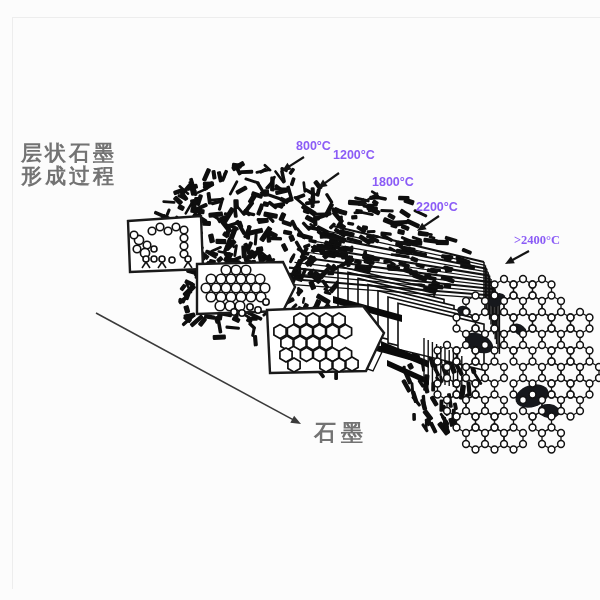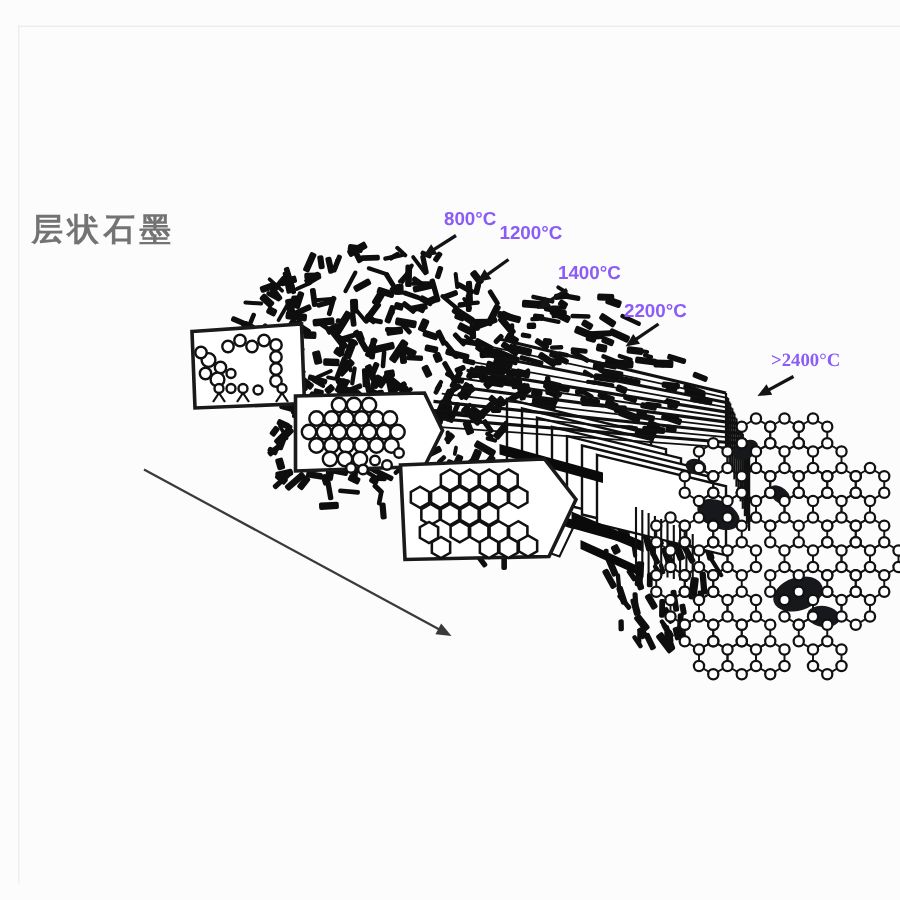--- a/index.html
+++ b/index.html
@@ -1092,22 +1092,24 @@
         <polygon points="417,231 422.1826987867019,222.6250592069962 426.689393383834,229.2348779494566" fill="#141414"></polygon>
         <line x1="529" y1="251" x2="509.7481766192986" y2="261.42807099787996" stroke="#141414" stroke-width="2.2"></line>
         <polygon points="505,264 511.00849510466793,256.19628379698617 514.8187602929939,263.2306195292803" fill="#141414"></polygon>
         <line x1="96" y1="313" x2="295.72379915405753" y2="421.1431302736604" stroke="#3a3a3a" stroke-width="1.5"></line>
         <polygon points="301,424 290.3017521058694,422.75601768672897 294.1109117409889,415.72108322547234" fill="#3a3a3a"></polygon>
       </g>
   </svg>
 
   <div class="cjk title">
     <div>层状石墨</div>
+    <div>形成过程</div>
   </div>
 
 
+  <div class="cjk lbl-graphite">石墨</div>
 
   <div class="temp" id="t0">800°C</div>
   <div class="temp" id="t1">1200°C</div>
-  <div class="temp" id="t2">1400°C</div>
+  <div class="temp" id="t2">1800°C</div>
   <div class="temp" id="t3">2200°C</div>
   <div class="temp" id="t4">&gt;2400°C</div>
 </div>
 
 </body></html>

